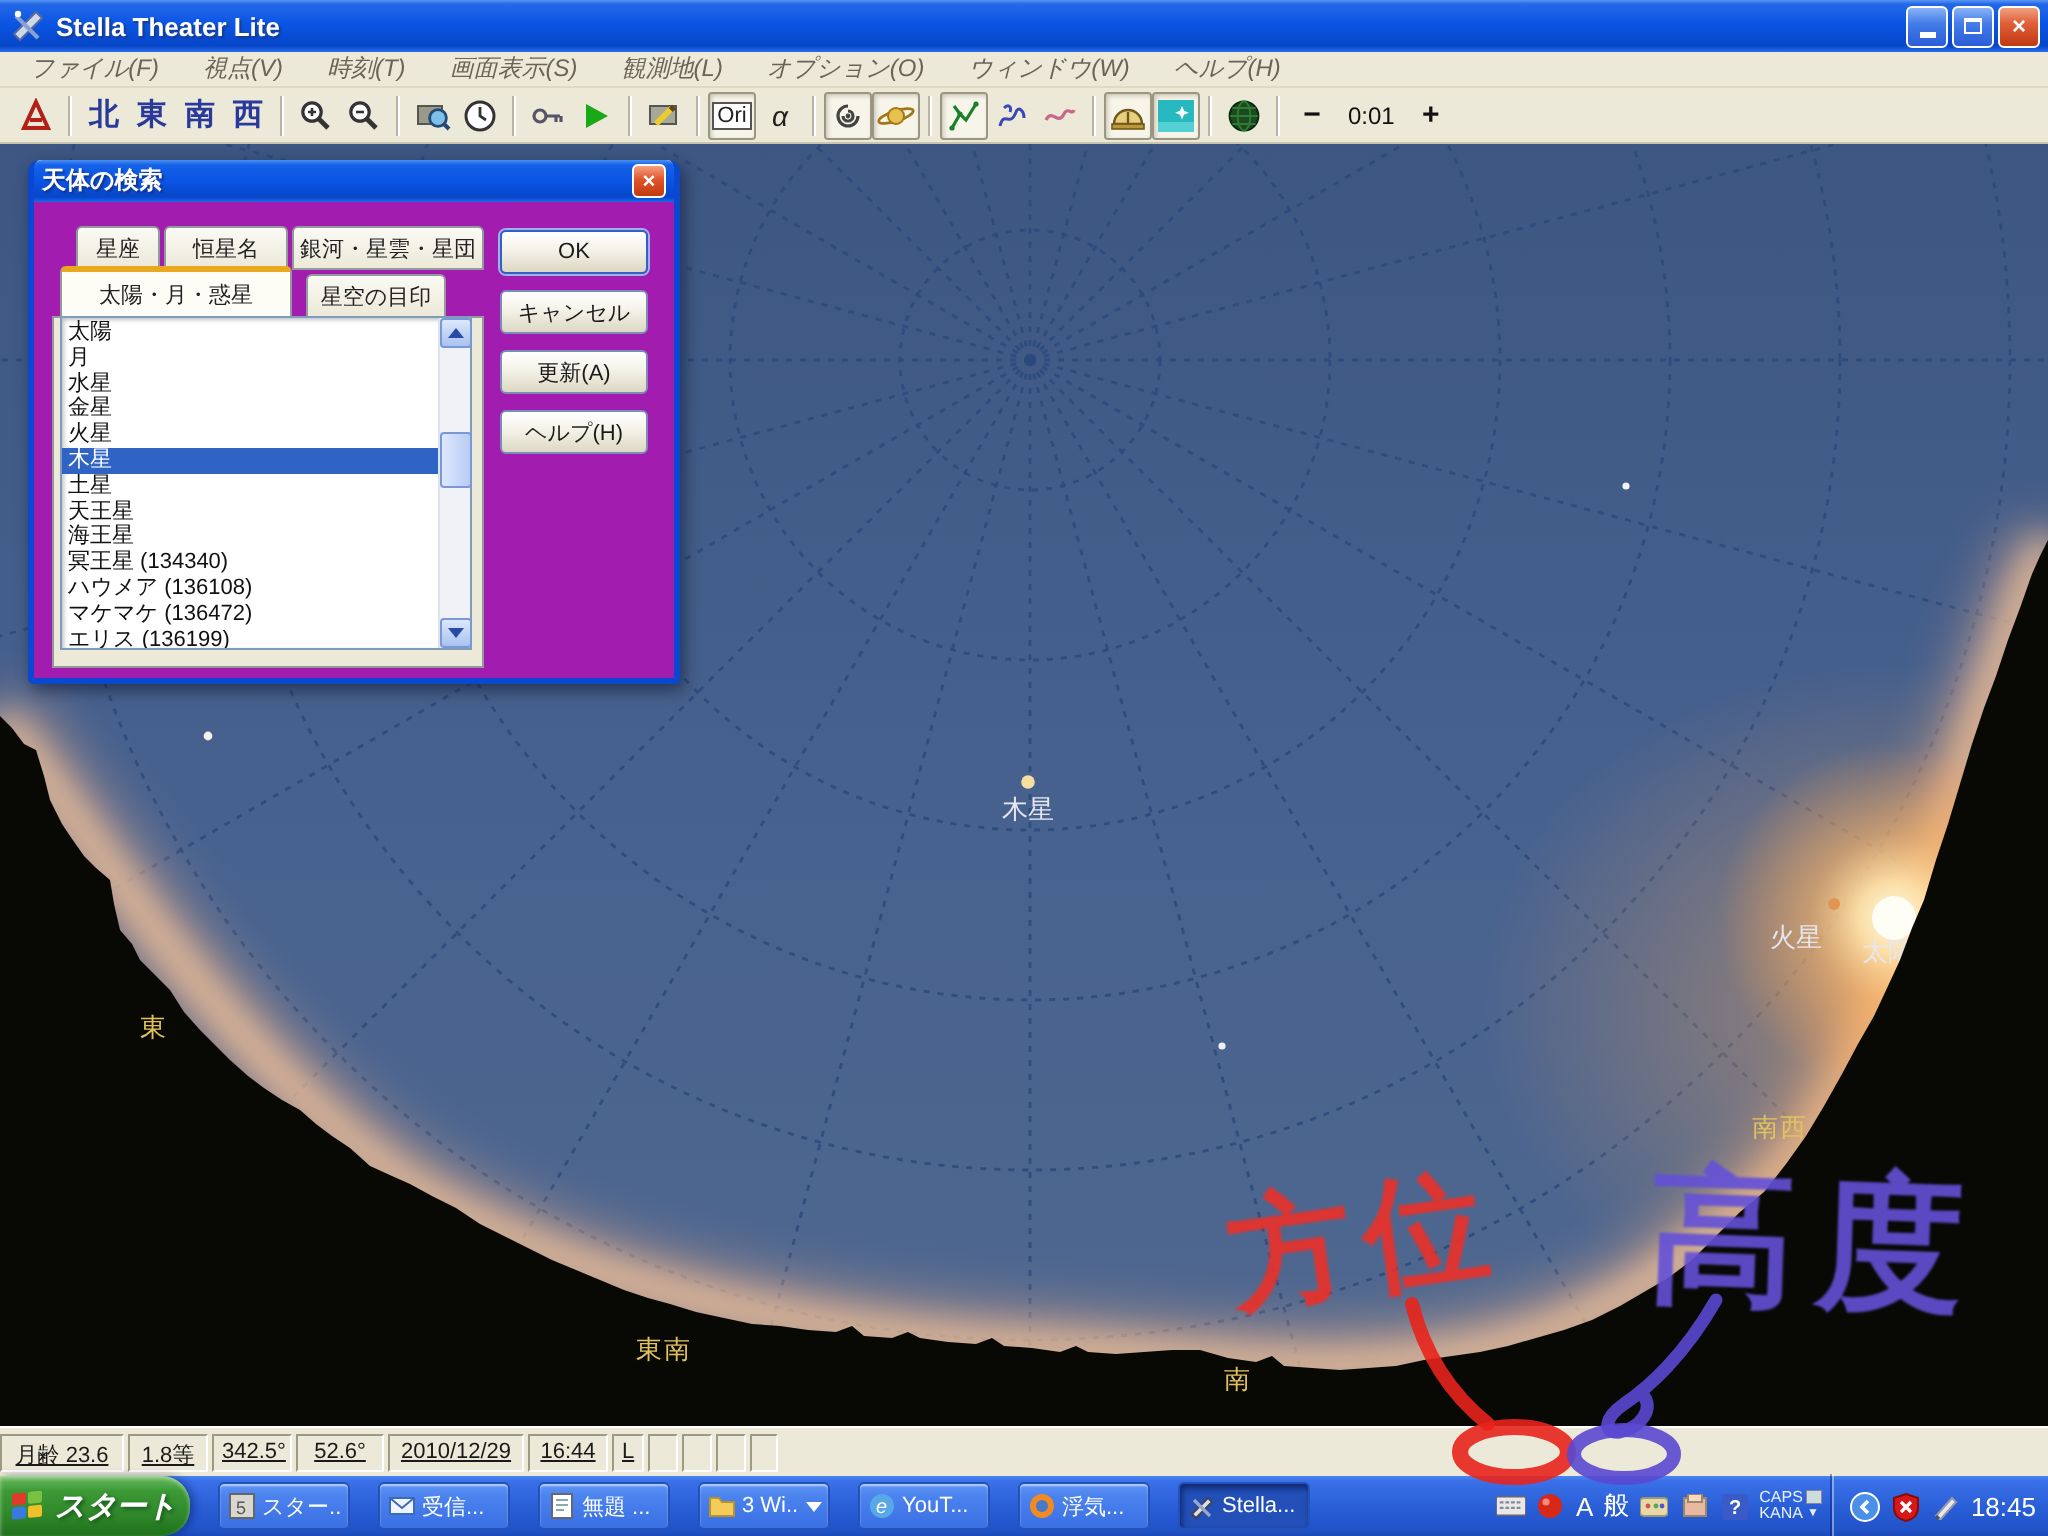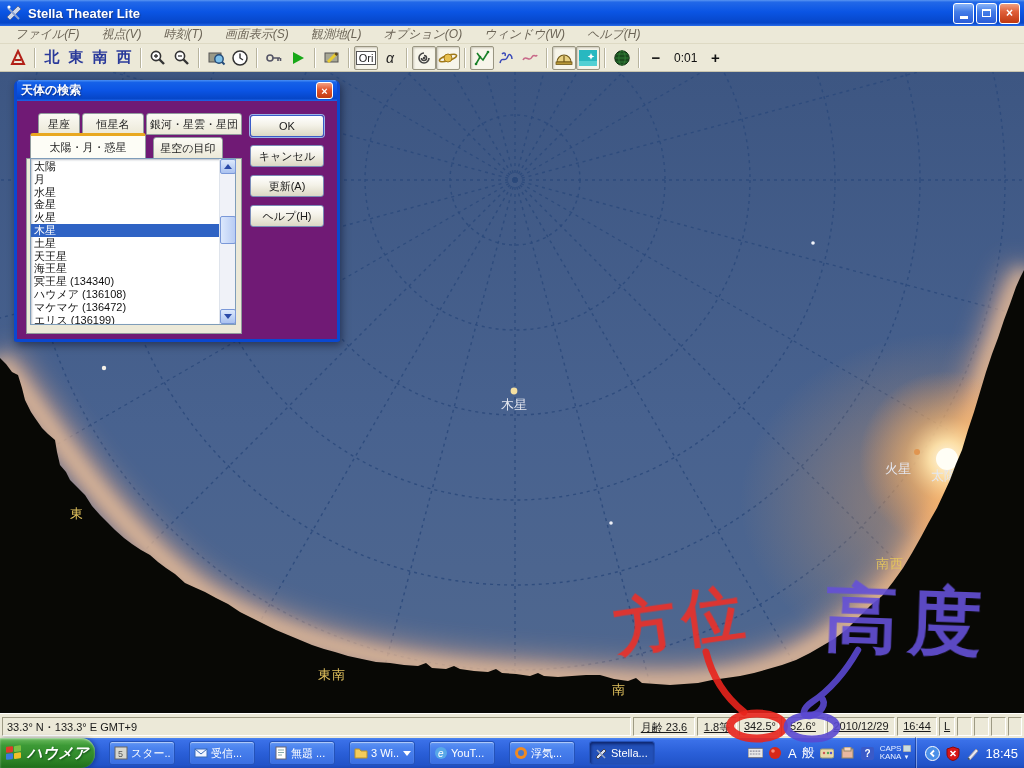--- a/index.html
+++ b/index.html
@@ -48,21 +48,21 @@
   .dialog { position:absolute; left:14px; top:8px; width:326px; height:262px; z-index:20;
     border:3px solid #0a48d0; border-top:none; border-radius:6px 6px 3px 3px;
     box-shadow:2px 3px 8px rgba(0,0,20,.45); background:#ece9d8; }
   .dlg-title { height:21px; border-radius:4px 4px 0 0;
     background:linear-gradient(180deg,#4a90f4 0%,#1561e8 12%,#0b54e4 50%,#0646c8 88%,#1e66ea 100%);
     display:flex; align-items:center; padding:0 4px; }
   .dlg-title-text { color:#fff; font-size:12px; font-weight:bold; text-shadow:1px 1px 1px #12348a; }
   .dlg-close { margin-left:auto; width:17px; height:17px; border-radius:3px; border:1px solid #fff;
     background:linear-gradient(180deg,#f4a183 0%,#e1542c 45%,#c13a10 100%);
     color:#fff; font-size:11px; font-weight:bold; display:flex; align-items:center; justify-content:center; }
-  .dlg-body { position:relative; width:100%; height:238px; background:#701a75; }
+  .dlg-body { position:relative; width:100%; height:238px; background:#a21caf; }
   .tab { position:absolute; height:22px; font-size:11px; color:#222; background:linear-gradient(180deg,#fbfaf4,#ece9d8);
     border:1px solid #919b9c; border-radius:3px 3px 0 0; display:flex; align-items:center; justify-content:center; }
   .tab.active { background:#fdfdf6; border-top:3px solid #e8a820; border-bottom:1px solid #fdfdf6; z-index:3; }
   .tabpane { position:absolute; left:9px; top:57px; width:216px; height:176px; border:1px solid #919b9c; background:#ece9d8; }
   .listbox { position:absolute; left:13px; top:57px; width:206px; height:167px; background:#fff;
     border:1px solid #7f9db9; box-shadow:inset 1px 1px 2px rgba(90,100,120,.4); display:flex; z-index:4; }
   .list-items { flex:1; overflow:hidden; padding-top:1px; }
   .li { height:12.8px; line-height:12.8px; font-size:11px; color:#111; padding-left:3px; white-space:nowrap; }
   .li.selected { background:#2f63c4; color:#fff; }
   .sbar { width:16px; background:#f0f2f8; border-left:1px solid #dfe4ec; display:flex; flex-direction:column; }
@@ -415,21 +415,20 @@
         </div>
         <span class="dlg-btn default" style="top:14px;">OK</span>
         <span class="dlg-btn" style="top:44px;">キャンセル</span>
         <span class="dlg-btn" style="top:74px;">更新(A)</span>
         <span class="dlg-btn" style="top:104px;">ヘルプ(H)</span>
       </div>
     </div>
   </div>
 
   <div class="statusbar">
-    <div class="sp sp-loc">33.3° N・133.3° E  GMT+9</div>
     <div class="sp sp-w" style="width:62px;">月齢 23.6</div>
     <div class="sp sp-w" style="width:40px;">1.8等</div>
     <div class="sp sp-w" style="width:40px;">342.5°</div>
     <div class="sp sp-w" style="width:44px;">52.6°</div>
     <div class="sp sp-w" style="width:68px;">2010/12/29</div>
     <div class="sp sp-w" style="width:40px;">16:44</div>
     <div class="sp sp-w" style="width:16px;">L</div>
     <div class="sp" style="width:15px;"></div>
     <div class="sp" style="width:15px;"></div>
     <div class="sp" style="width:15px;"></div>
@@ -437,21 +436,21 @@
   </div>
 
   <div class="taskbar">
     <div class="startbtn">
       <span class="flag">
           <i></i>
           <i></i>
           <i></i>
           <i></i>
         </span>
-      <span class="start-label">ハウメア</span>
+      <span class="start-label">スタート</span>
     </div>
     <div class="task">
       <span class="ticon">
           <svg width="14" height="14" viewBox="0 0 14 14">
             <rect x="1" y="1" width="12" height="12" fill="#d8d8d0" stroke="#666"></rect>
             <text x="4" y="11" font-size="9" fill="#555">5</text>
           </svg>
         </span>
       <span class="tlabel">スター...</span>
     </div>

